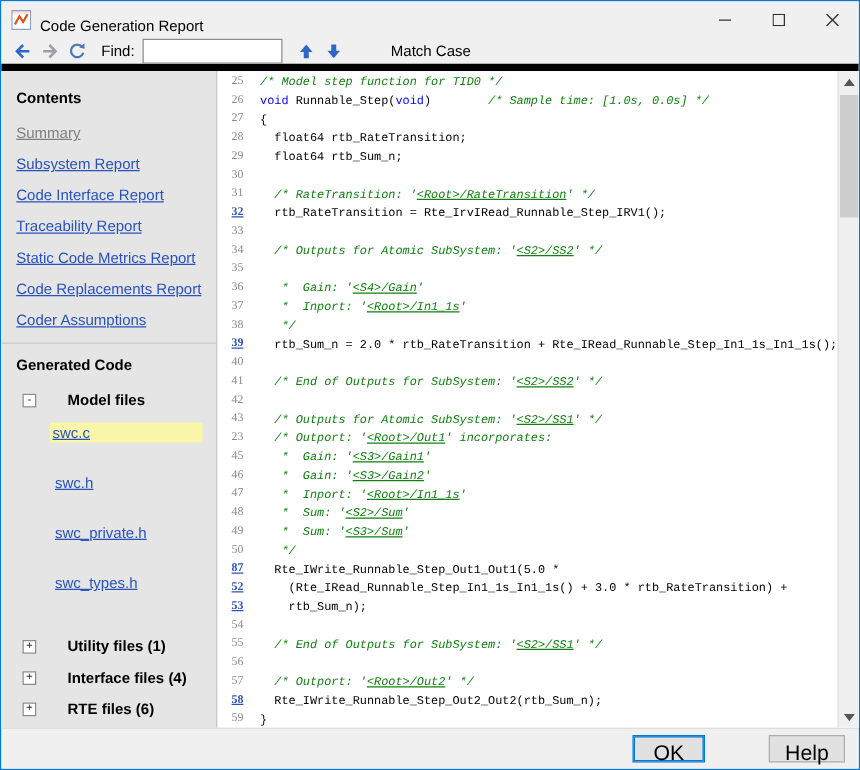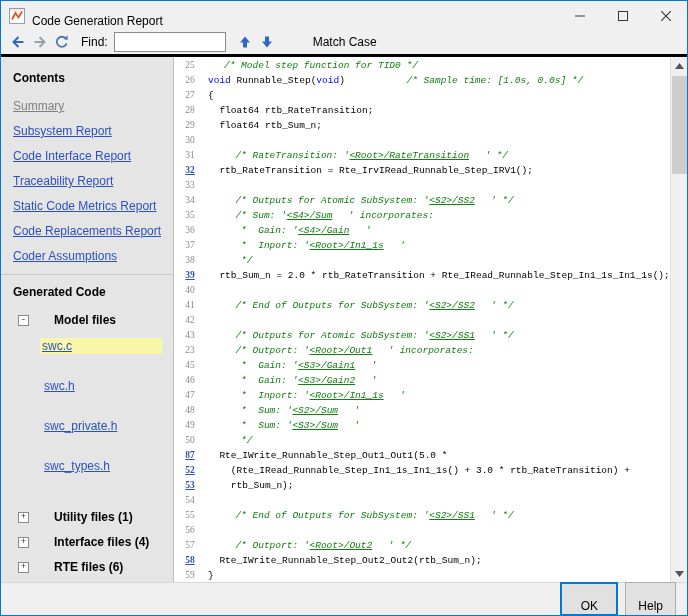--- a/index.html
+++ b/index.html
@@ -11,21 +11,21 @@
   .window{width:688px; height:616px; border:1px solid var(--accent); background:var(--winbg); position:relative; overflow:hidden;}
 
   
   .titlebar{height:29px; display:flex; align-items:center; padding-left:8px; background:var(--winbg);}
   .app-icon{width:16px; height:16px; margin-right:7px; display:flex; align-items:center;}
   .title{font-size:12px; color:#000;margin-top:10px;}
   .win-controls{margin-left:auto; display:flex; height:100%;}
   .win-btn{width:43px; height:100%; display:flex; align-items:center; justify-content:center; cursor:pointer;}
 
   
-  .toolbar{height:27px; display:flex; align-items:center; padding-left:6px; background:var(--winbg); border-bottom:3px solid #000000;}
+  .toolbar{height:27px; display:flex; align-items:center; padding-left:6px; background:var(--winbg); border-bottom:6px solid #000000;}
   .tb-btn{width:22px; height:22px; display:flex; align-items:center; justify-content:center; cursor:pointer;}
   .find-label{font-size:12px; margin:0 6px 0 8px; color:#000;}
   .find-input{width:112px; height:20px; border:1px solid #8a8a8a; background:#fff; font-size:12px; padding:0 3px; font-family:"Liberation Sans",sans-serif;}
   .find-nav{margin-left:8px;}
   .match-case{font-size:12px; margin-left:12px; color:#000; cursor:pointer;padding-left:23px;}
 
   
   .content{display:flex; height:525px; background:#fff;}
   .sidebar{width:173px; border-right:1px solid #c0c0c0; background:#e5e5e5; padding-top:10px; overflow:hidden;}
   .section{padding-left:12px;}
@@ -43,33 +43,33 @@
   .file-link.selected{background:var(--highlight); width:122px; margin-left:-2px;}
 
   
   .code-panel{position:relative; flex:1; background:#fff; overflow:hidden; padding:1px 0 0 4px;}
   .code-lines{font-family:"Liberation Mono","DejaVu Sans Mono",monospace; font-size:9.5px;}
   .code-row{display:flex; height:15px; line-height:15px; white-space:pre;}
   .ln{width:24px; text-align:center; margin-right:6px; color:#8a8a8a; flex:none;font-family:Liberation Serif, serif;}
   .ln-link{color:var(--link); font-weight:bold; text-decoration:underline; cursor:pointer;}
   .code-text{white-space:pre;}
   .seg-pln{color:#000;}
-  .seg-cmt{color:var(--comment); font-style:italic;margin-left:16px;}
+  .seg-cmt{color:var(--comment); font-style:italic;}
   .seg-lnk{color:var(--comment); font-style:italic; text-decoration:underline; cursor:pointer;}
   .seg-kw{color:var(--keyword);}
 
   
   .vscroll{position:absolute; top:0; right:0; width:17px; height:100%; background:#f0f0f0; border-left:1px solid #e0e0e0;}
   .sb-arrow{width:17px; height:17px; display:flex; align-items:center; justify-content:center; cursor:pointer;}
   .sb-arrow.down{position:absolute; bottom:0;}
   .sb-thumb{position:absolute; left:1px; top:19px; width:15px; height:98px; background:#cdcdcd; cursor:pointer;}
 
   
   .bottombar{height:33px; background:var(--winbg); border-top:1px solid #d7d7d7; display:flex; align-items:center; justify-content:flex-end; gap:7px; padding-right:11px;}
-  .btn{min-width:50px; height:22px; font-size:12px; font-family:"Liberation Sans",sans-serif; background:#e1e1e1; border:1px solid #adadad; padding:16px 12px; cursor:pointer;}
+  .btn{min-width:50px; height:22px; font-size:17px; font-family:"Liberation Sans",sans-serif; background:#e1e1e1; border:1px solid #adadad; padding:4px 12px; cursor:pointer;margin-left:44px;}
   .btn.ok{border:1px solid var(--accent); box-shadow:inset 0 0 0 1px var(--accent); min-width:58px;}
 </style>
 </head>
 <body>
 
 <div class="window">
 
   <div class="titlebar">
     <span class="app-icon">
       <svg width="16" height="16" viewBox="0 0 16 16">
@@ -180,21 +180,21 @@
           <div class="code-row"><span class="ln">25</span><span class="code-text"><span class="seg-cmt">/* Model step function for TID0 */</span></span></div>
           <div class="code-row"><span class="ln">26</span><span class="code-text"><span class="seg-kw">void</span><span class="seg-pln"> Runnable_Step(</span><span class="seg-kw">void</span><span class="seg-pln">)        </span><span class="seg-cmt">/* Sample time: [1.0s, 0.0s] */</span></span></div>
           <div class="code-row"><span class="ln">27</span><span class="code-text"><span class="seg-pln">{</span></span></div>
           <div class="code-row"><span class="ln">28</span><span class="code-text"><span class="seg-pln">  float64 rtb_RateTransition;</span></span></div>
           <div class="code-row"><span class="ln">29</span><span class="code-text"><span class="seg-pln">  float64 rtb_Sum_n;</span></span></div>
           <div class="code-row"><span class="ln">30</span><span class="code-text"></span></div>
           <div class="code-row"><span class="ln">31</span><span class="code-text"><span class="seg-cmt">  /* RateTransition: '</span><span class="seg-lnk">&lt;Root&gt;/RateTransition</span><span class="seg-cmt">' */</span></span></div>
           <div class="code-row"><span class="ln ln-link">32</span><span class="code-text"><span class="seg-pln">  rtb_RateTransition = Rte_IrvIRead_Runnable_Step_IRV1();</span></span></div>
           <div class="code-row"><span class="ln">33</span><span class="code-text"></span></div>
           <div class="code-row"><span class="ln">34</span><span class="code-text"><span class="seg-cmt">  /* Outputs for Atomic SubSystem: '</span><span class="seg-lnk">&lt;S2&gt;/SS2</span><span class="seg-cmt">' */</span></span></div>
-          <div class="code-row"><span class="ln">35</span><span class="code-text"><span class="seg-cmt">  /* Sum: '</span><span class="seg-lnk">&lt;S4&gt;/Sum</span><span class="seg-cmt">' incorporates:</span></span></div>
+          <div class="code-row"><span class="ln">35</span></div>
           <div class="code-row"><span class="ln">36</span><span class="code-text"><span class="seg-cmt">   *  Gain: '</span><span class="seg-lnk">&lt;S4&gt;/Gain</span><span class="seg-cmt">'</span></span></div>
           <div class="code-row"><span class="ln">37</span><span class="code-text"><span class="seg-cmt">   *  Inport: '</span><span class="seg-lnk">&lt;Root&gt;/In1_1s</span><span class="seg-cmt">'</span></span></div>
           <div class="code-row"><span class="ln">38</span><span class="code-text"><span class="seg-cmt">   */</span></span></div>
           <div class="code-row"><span class="ln ln-link">39</span><span class="code-text"><span class="seg-pln">  rtb_Sum_n = 2.0 * rtb_RateTransition + Rte_IRead_Runnable_Step_In1_1s_In1_1s();</span></span></div>
           <div class="code-row"><span class="ln">40</span><span class="code-text"></span></div>
           <div class="code-row"><span class="ln">41</span><span class="code-text"><span class="seg-cmt">  /* End of Outputs for SubSystem: '</span><span class="seg-lnk">&lt;S2&gt;/SS2</span><span class="seg-cmt">' */</span></span></div>
           <div class="code-row"><span class="ln">42</span><span class="code-text"></span></div>
           <div class="code-row"><span class="ln">43</span><span class="code-text"><span class="seg-cmt">  /* Outputs for Atomic SubSystem: '</span><span class="seg-lnk">&lt;S2&gt;/SS1</span><span class="seg-cmt">' */</span></span></div>
           <div class="code-row"><span class="ln">23</span><span class="code-text"><span class="seg-cmt">  /* Outport: '</span><span class="seg-lnk">&lt;Root&gt;/Out1</span><span class="seg-cmt">' incorporates:</span></span></div>
           <div class="code-row"><span class="ln">45</span><span class="code-text"><span class="seg-cmt">   *  Gain: '</span><span class="seg-lnk">&lt;S3&gt;/Gain1</span><span class="seg-cmt">'</span></span></div>

